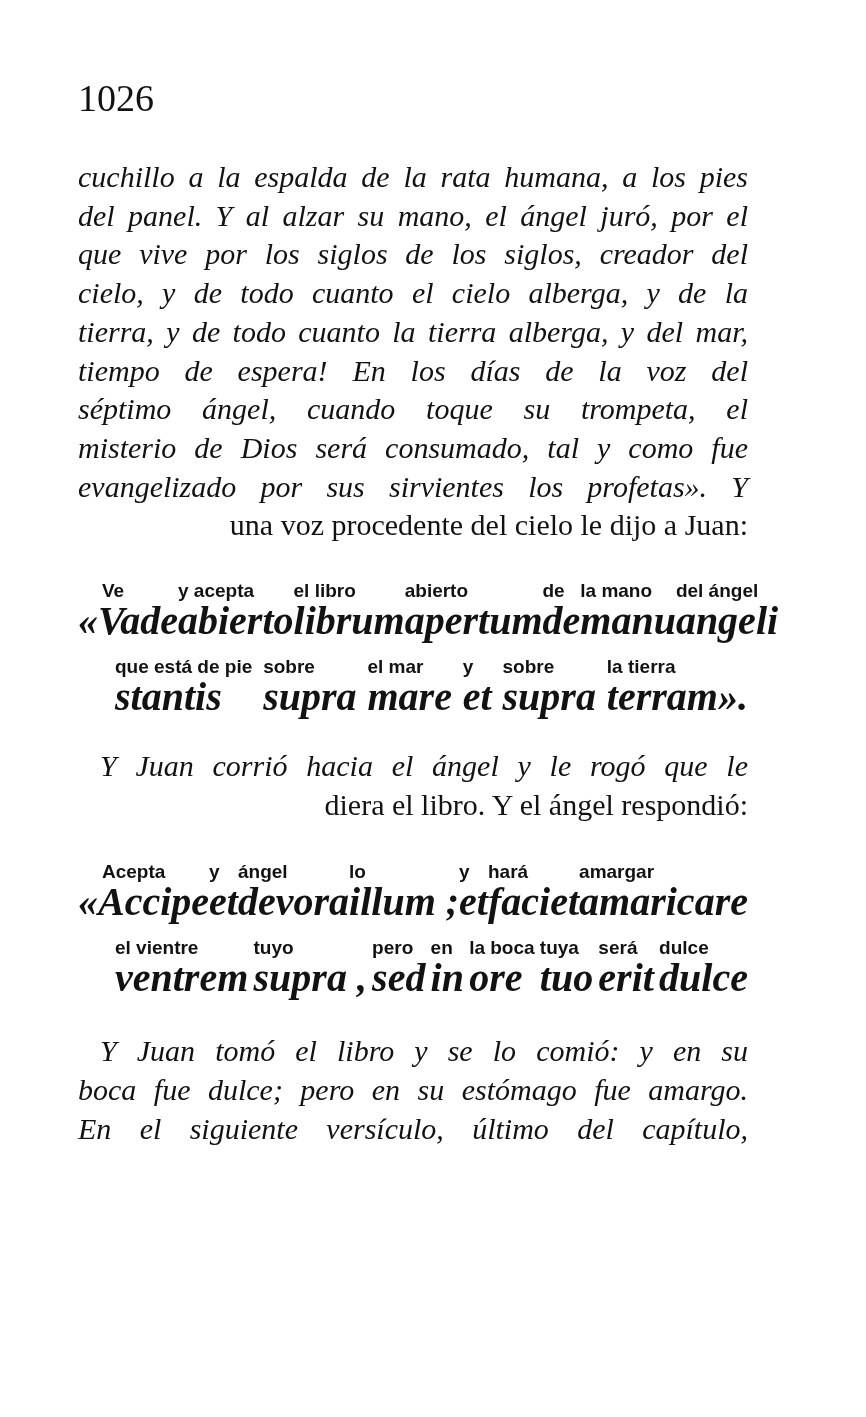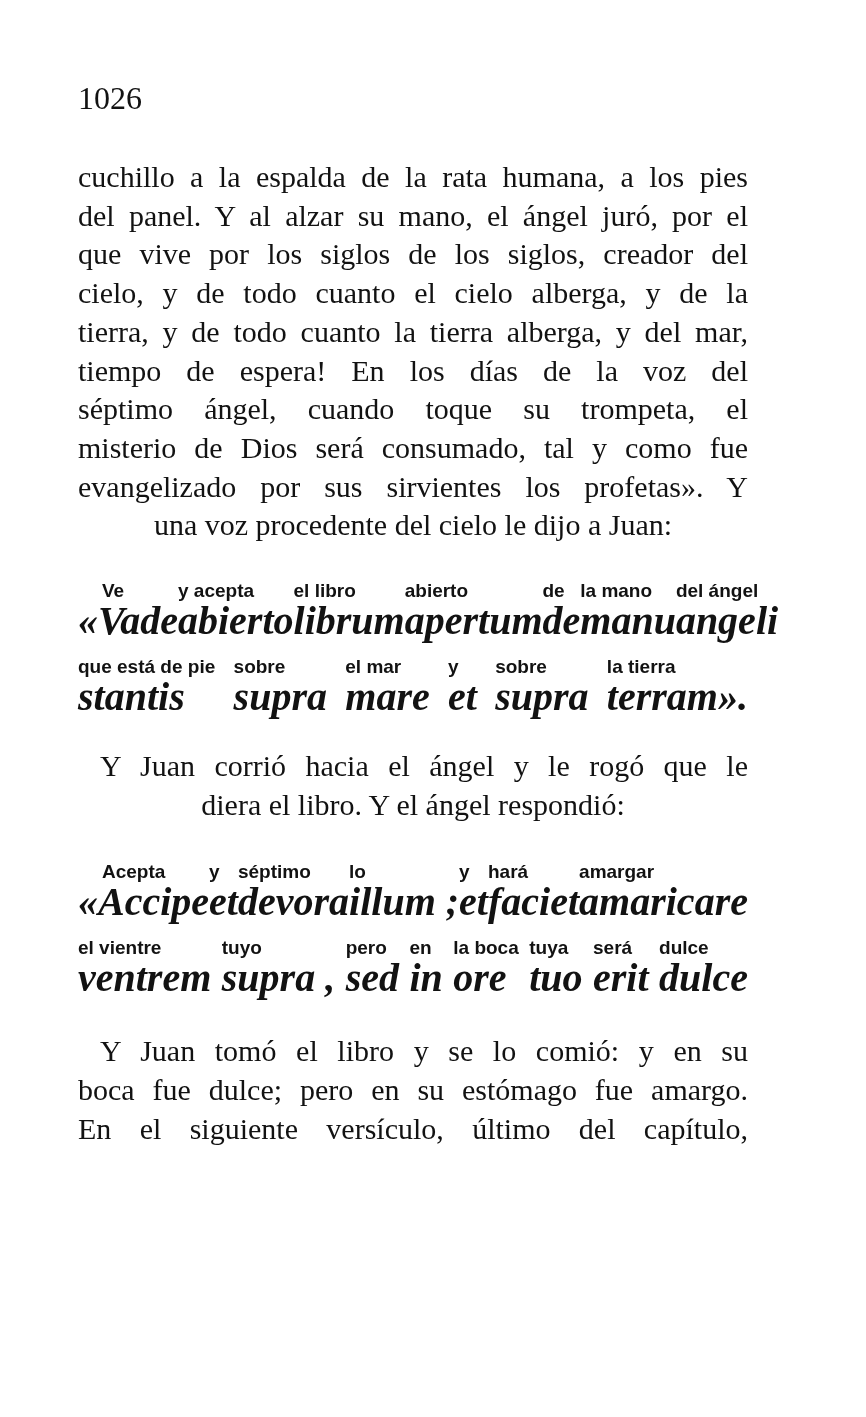--- a/index.html
+++ b/index.html
@@ -7,40 +7,40 @@
     box-sizing: border-box;
     width: 866px;
     height: 1417px;
     padding: 82px 118px 0 78px;
     background: #ffffff;
     color: #121212;
     font-family: "Liberation Serif", serif;
     overflow: hidden;
   }
   .pgnum {
-    font-size: 32px;
+    font-size: 38px;
     line-height: 32px;
   }
   .para {
     font-size: 30px;
     line-height: 38.7px;
   }
-  .bl { text-align: center; }
-  .bl.j { text-align: justify; text-align-last: justify; }
+  .bl { text-align: right; }
+  .bl.j { text-align: justify; text-align-last: justify; font-style: italic; }
   .indent { text-indent: 22px; }
 
   .para1 { margin-top: 44px; }
   .iblock1 { margin-top: 34px; font-weight: bold; }
   .para2 { margin-top: 32px; }
   .iblock2 { margin-top: 36px; font-weight: bold; }
   .para3 { margin-top: 36px; }
 
   .irow { display: flex; align-items: flex-end; }
   .irow.spread { justify-content: space-between; }
-  .irow + .irow { margin-top: 16px; }
+  .irow + .irow { margin-top: 16px; margin-left: 37px; }
   .irow.left .pair + .pair { margin-left: 14px; }
   .pair { flex: 0 0 auto; }
   .gloss {
     font-family: "Liberation Sans", sans-serif;
     font-size: 19px;
     line-height: 23px;
     white-space: pre;
   }
   .latin {
     font-family: "Liberation Serif", serif;
@@ -139,21 +139,21 @@
     <div class="irow spread">
       <div class="pair">
         <div class="gloss g-ind">Acepta</div>
         <div class="latin">«Accipe</div>
       </div>
       <div class="pair">
         <div class="gloss">y</div>
         <div class="latin">et</div>
       </div>
       <div class="pair">
-        <div class="gloss">séptimo</div>
+        <div class="gloss">ángel</div>
         <div class="latin">devora</div>
       </div>
       <div class="pair">
         <div class="gloss">lo</div>
         <div class="latin">illum ;</div>
       </div>
       <div class="pair">
         <div class="gloss">y</div>
         <div class="latin">et</div>
       </div>

